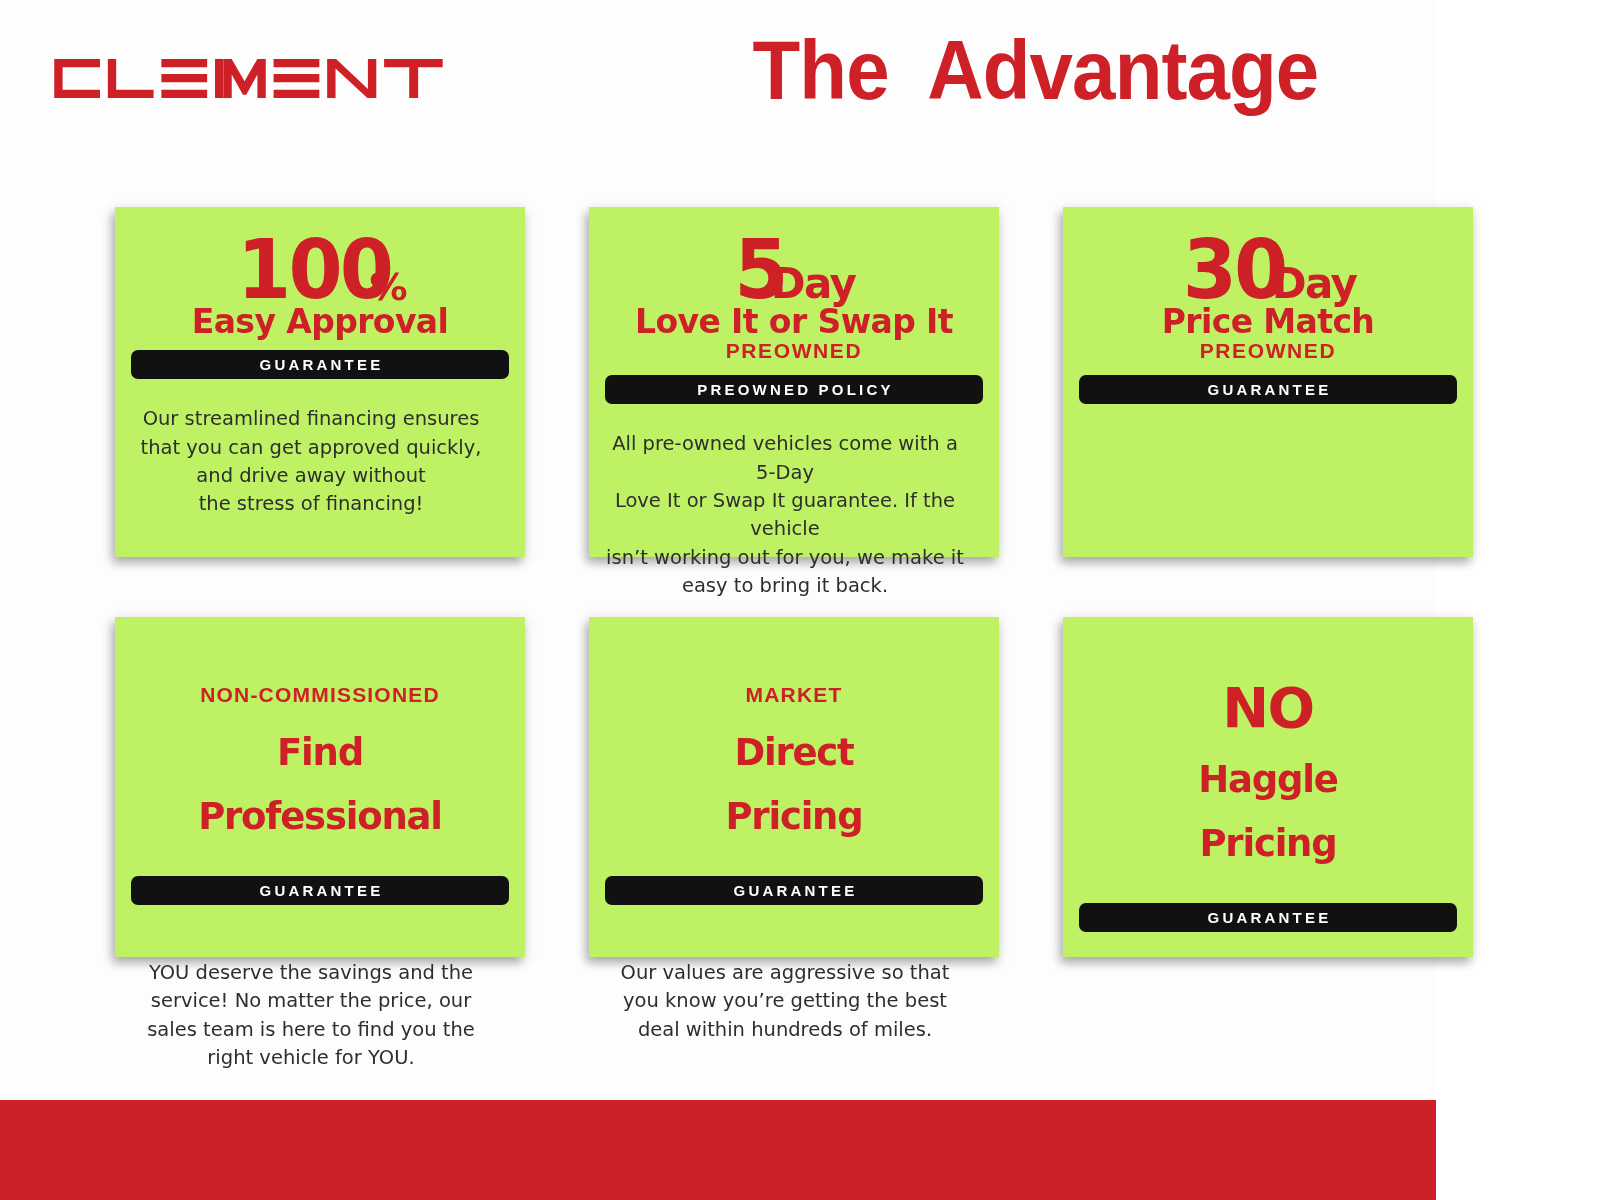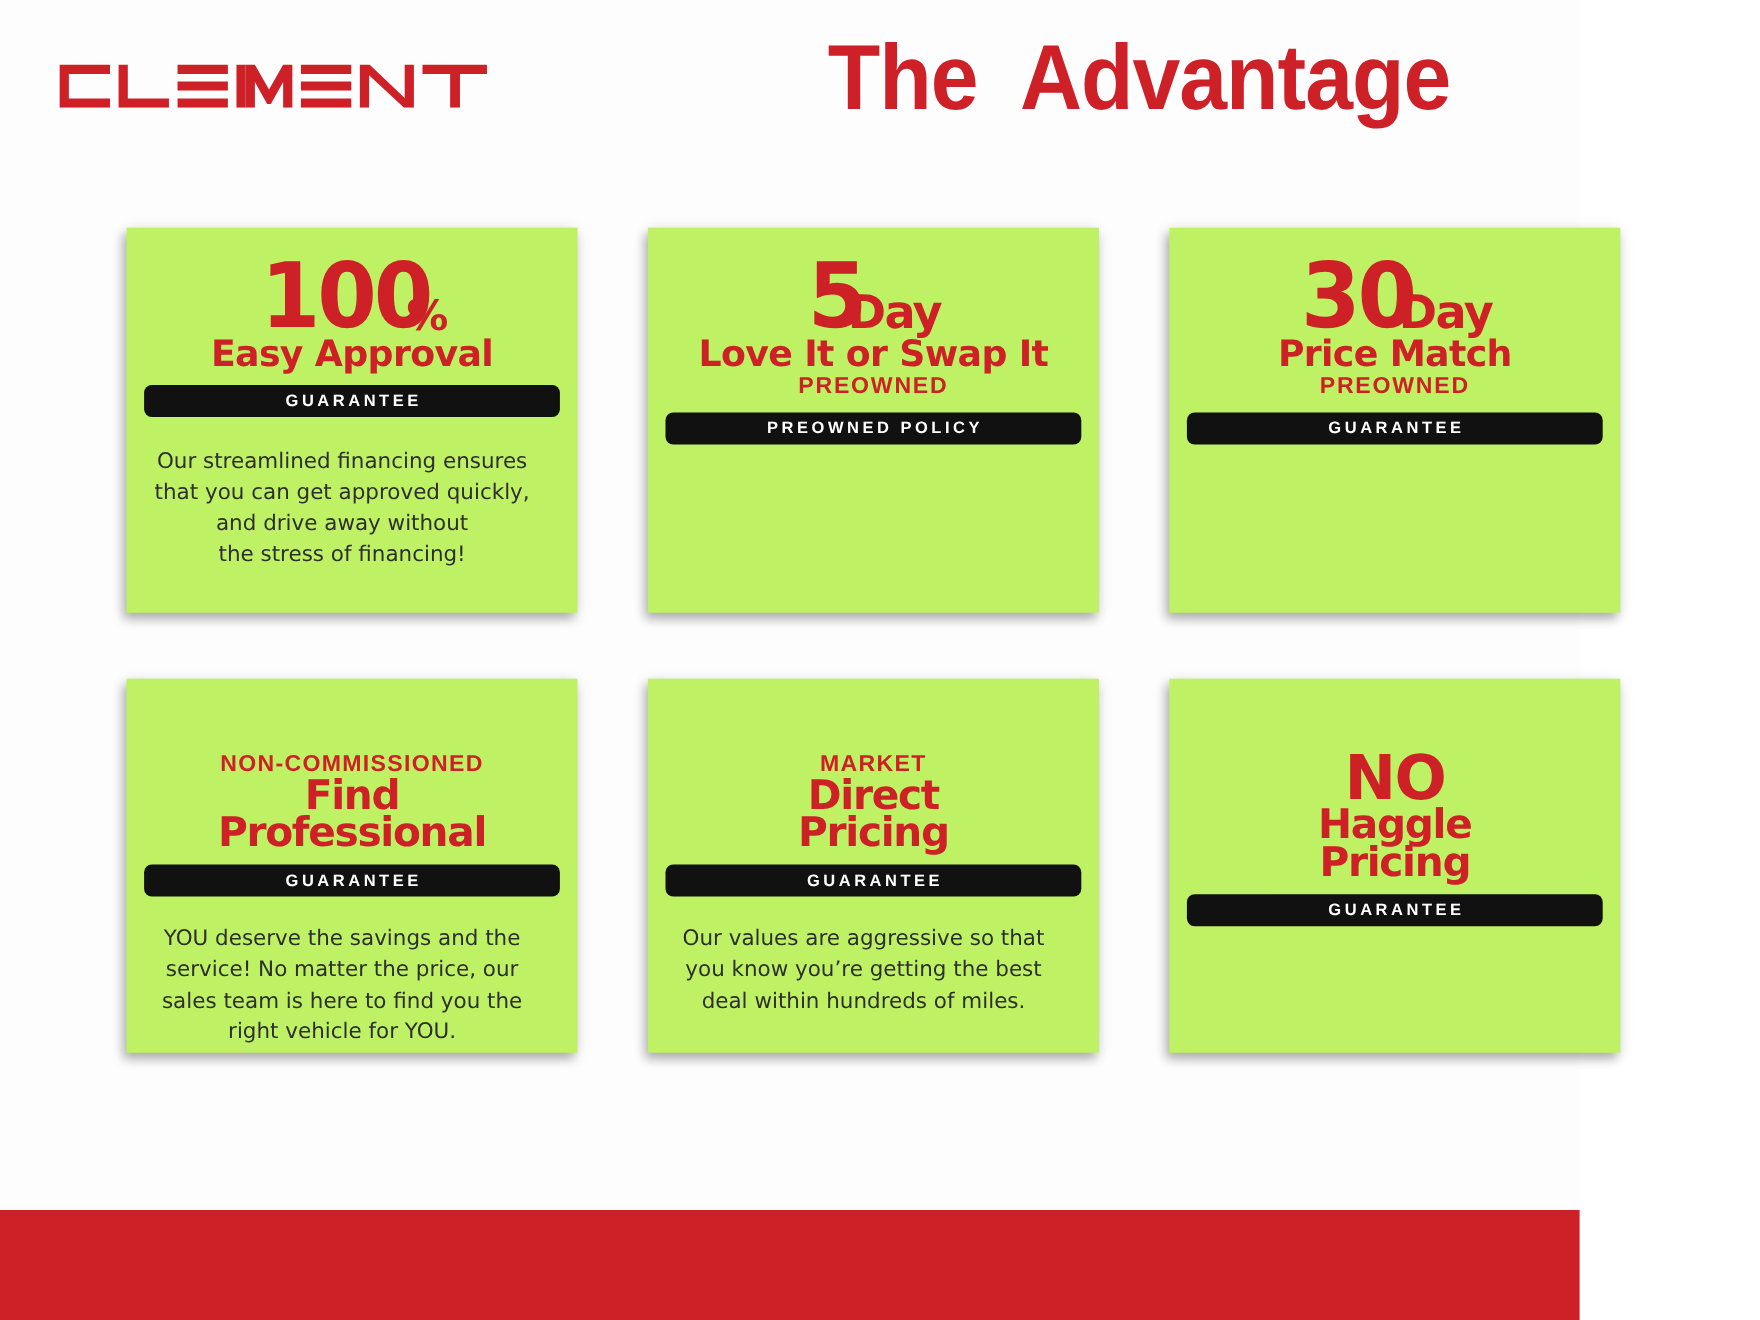--- a/index.html
+++ b/index.html
@@ -180,21 +180,21 @@
     font-family:"DejaVu Sans", sans-serif;
     font-weight:normal;
     font-size:19.5px;
     line-height:1.45;
     text-align:center;
     max-width:360px;
     white-space:pre-line;
   }
 
   
-  .card.r2 { padding-top:66px; }
+  .card.r2 { padding-top:66px;gap:30px; }
   .card.r2 .body-copy { margin-top:24px; }
 
   
   .footer-bar {
     position:absolute;
     left:0; right:0; bottom:0;
     height:100px;
     background:#CE2027;
   }
 </style>
@@ -248,20 +248,24 @@
     </div>
 
     <div class="card r1">
       <div class="hero">
         <span class="big">5</span>
         <span class="suffix">Day</span>
       </div>
       <div class="sub1">Love It or Swap It</div>
       <div class="preowned">PREOWNED</div>
       <div class="badge">PREOWNED POLICY</div>
+      <div class="body-copy">All pre-owned vehicles come with a 5-Day
+Love It or Swap It guarantee. If the vehicle
+isn’t working out for you, we make it
+easy to bring it back.</div>
     </div>
 
     <div class="card r1">
       <div class="hero">
         <span class="big">30</span>
         <span class="suffix">Day</span>
       </div>
       <div class="sub1">Price Match</div>
       <div class="preowned">PREOWNED</div>
       <div class="badge">GUARANTEE</div>

